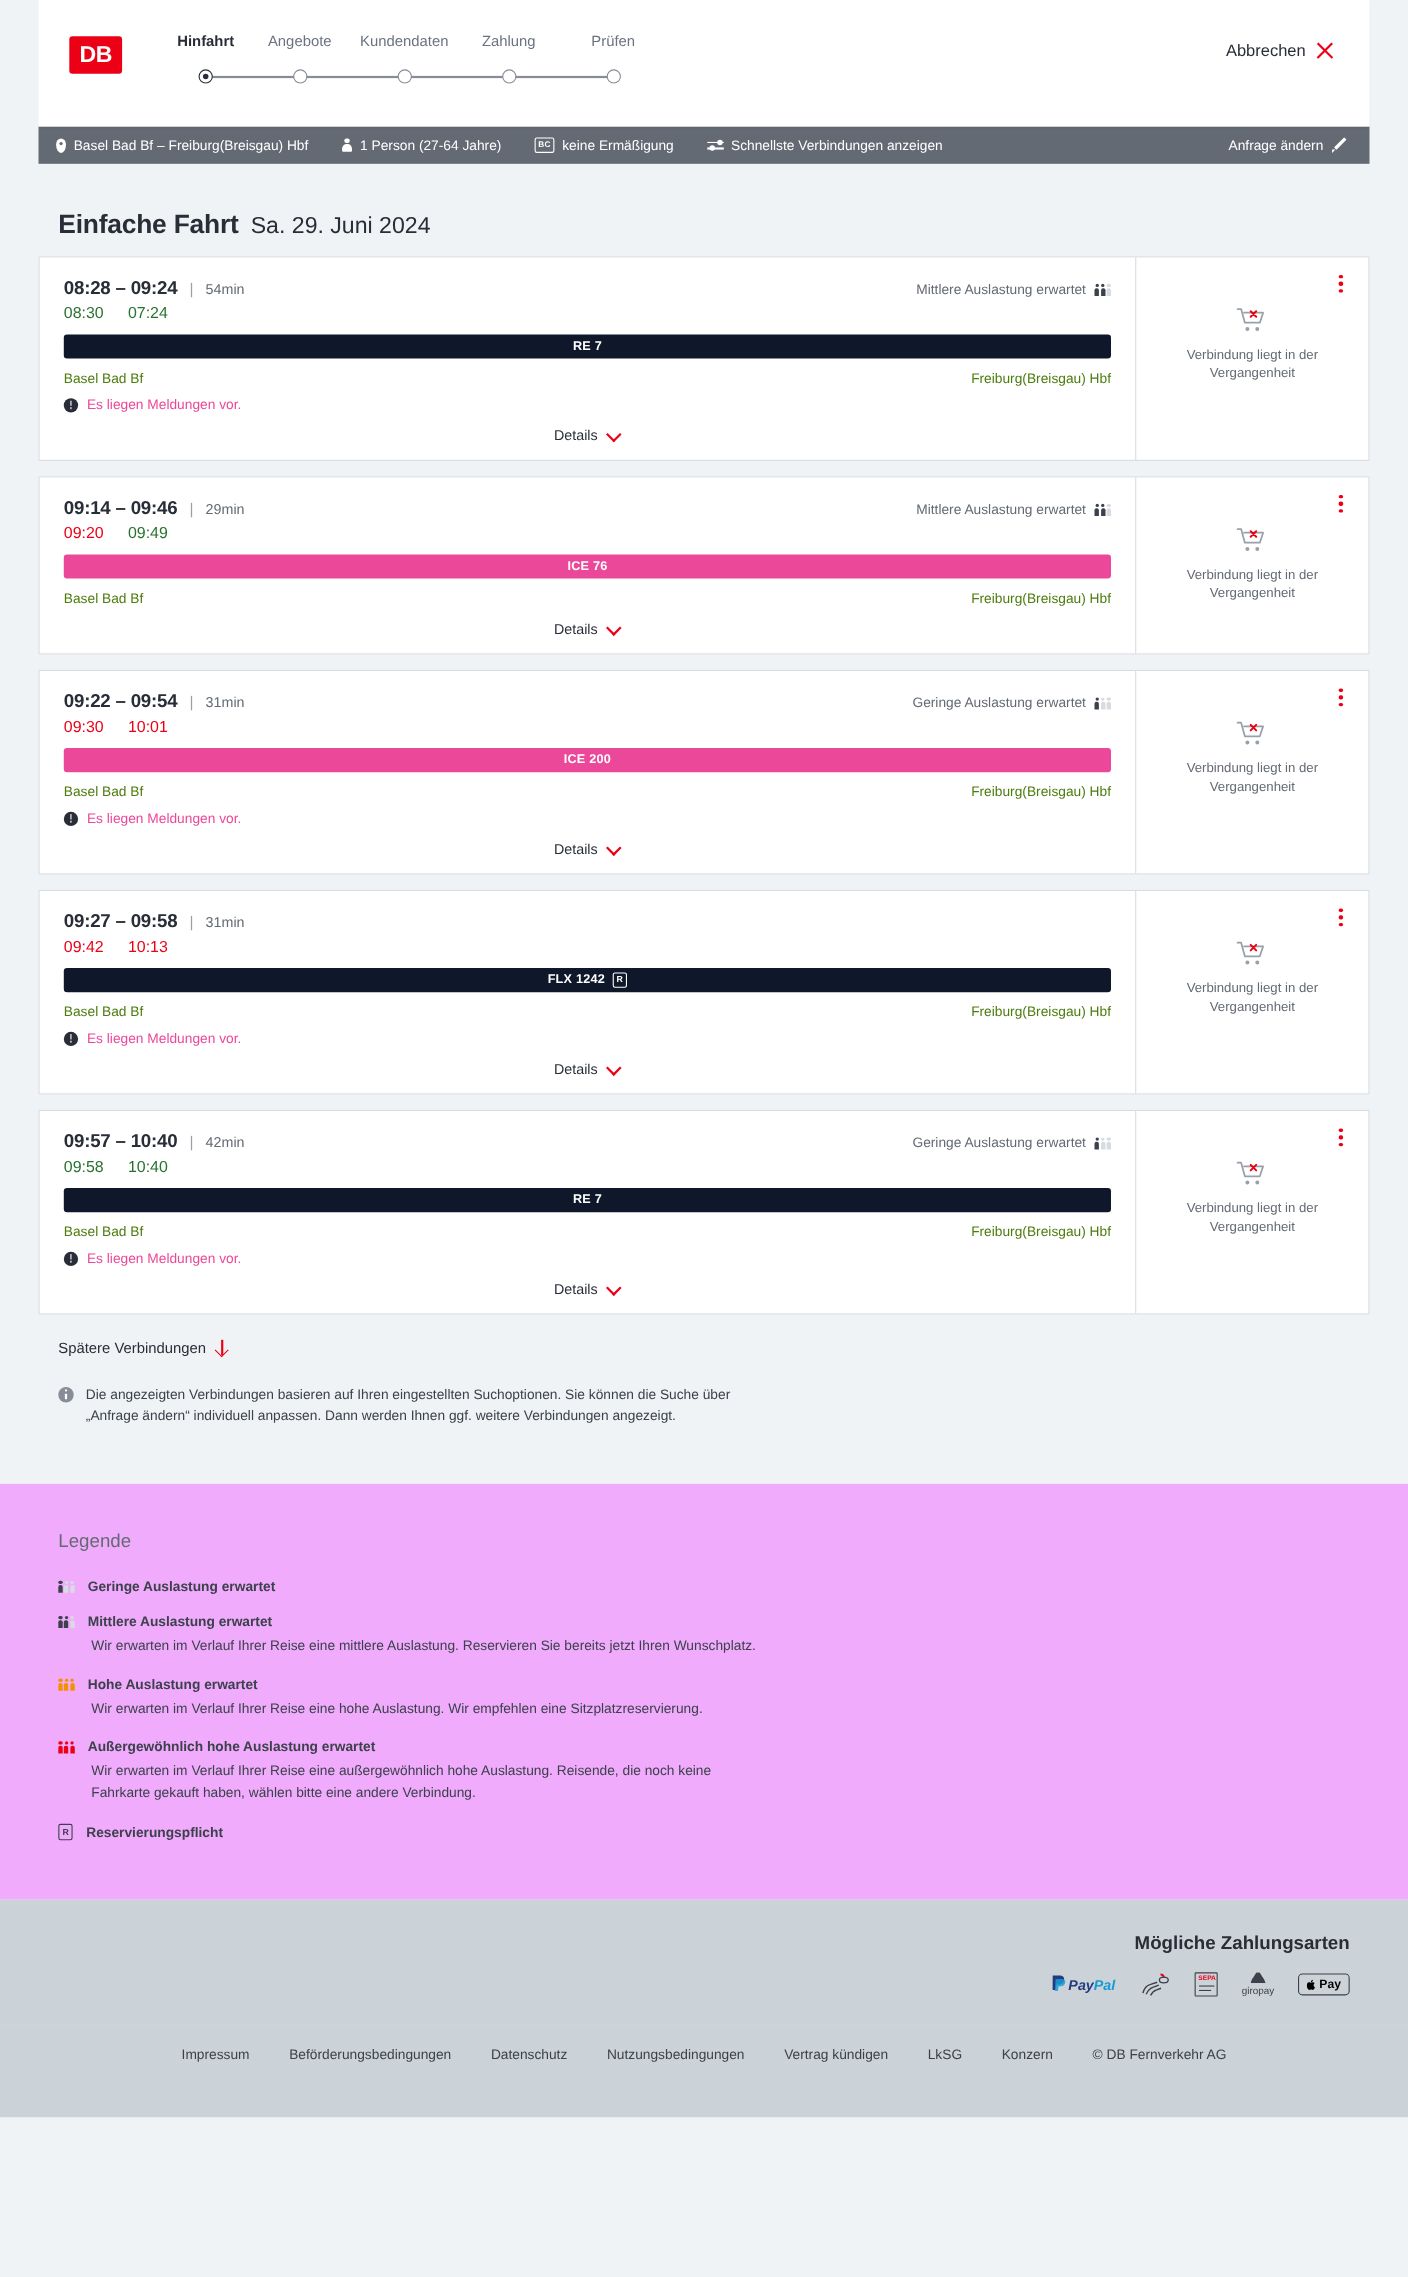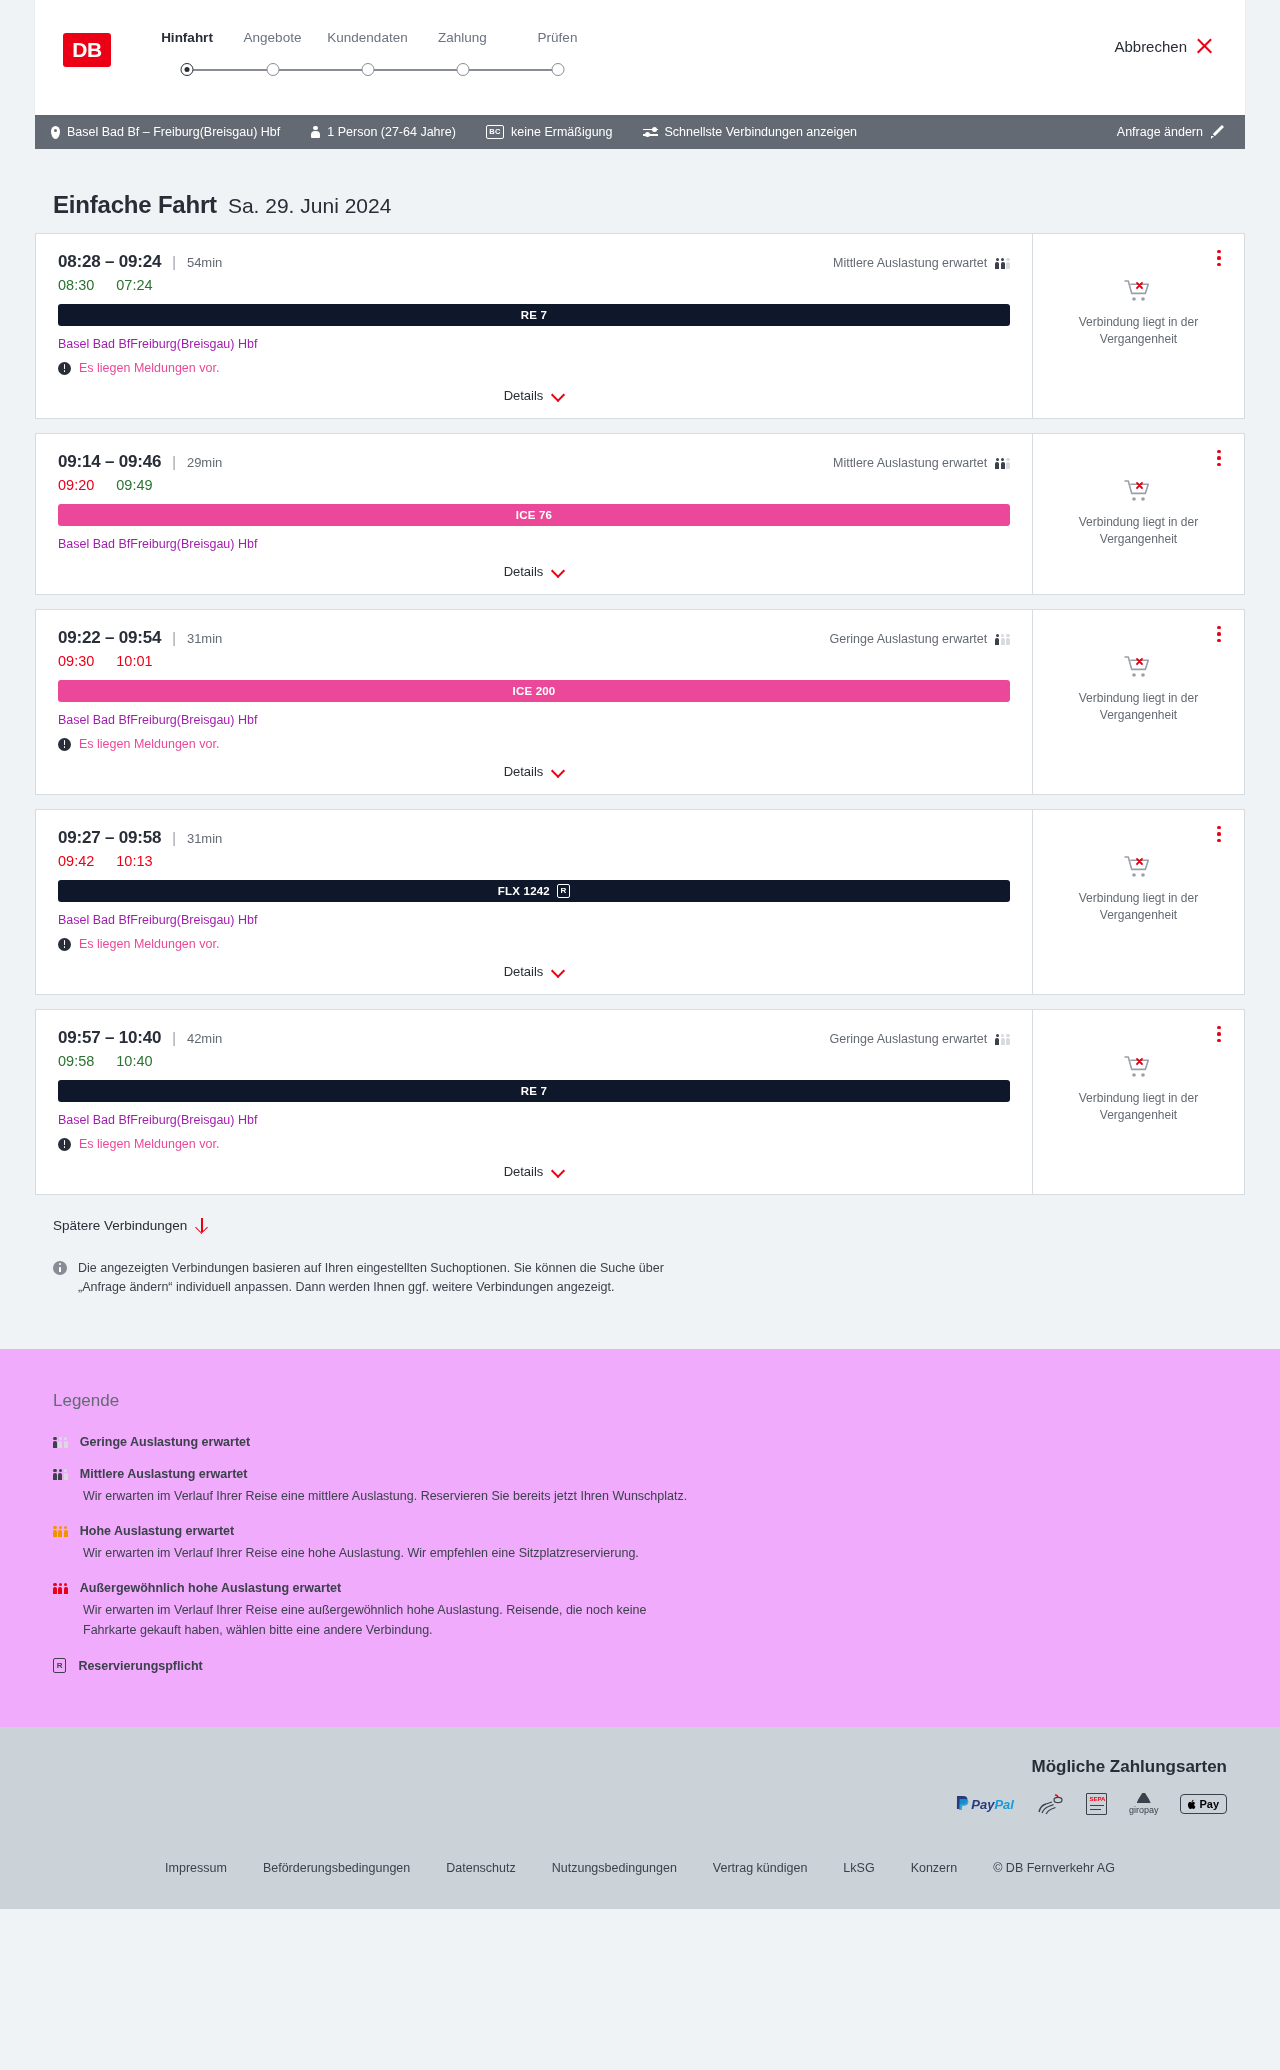--- a/index.html
+++ b/index.html
@@ -232,22 +232,22 @@
   }
   .train-bar.regional { background: #0f172a; }
   .train-bar.ice { background: #ec4899; }
   .res-badge {
     border: 1.2px solid #fff; border-radius: 2px;
     font-size: 8px; font-weight: bold; line-height: 1;
     padding: 2px 2.6px;
   }
 
   .conn-stations {
-    margin-top: 11px; display: flex; justify-content: flex-start;
-    font-size: 12.5px; color: #a21caf;
+    margin-top: 11px; display: flex; justify-content: space-between;
+    font-size: 12.5px; color: #4d7c0f;
   }
 
   .conn-msg {
     margin-top: 10px; display: flex; align-items: center; gap: 8px;
     font-size: 12.5px; color: #ec4899;
   }
   .alert-icon {
     width: 13px; height: 13px; border-radius: 50%;
     background: #282d37; position: relative; flex: 0 0 auto;
   }
@@ -355,21 +355,21 @@
   }
   .apay-box {
     border: 1.3px solid #3c414b; border-radius: 4px;
     padding: 3px 7px; display: flex; align-items: center; gap: 2px;
   }
   .apay-txt { font-size: 11px; font-weight: bold; color: #000; }
 
   
   .footer {
     background: #ccd3d8;
-    padding: 20px 0 34px 0;
+    padding: 20px 0 50px 0;
     display: flex; justify-content: center; align-items: flex-end;
     gap: 36px;
   }
   .footer a {
     font-size: 12.5px; color: #3c414b; text-decoration: none; cursor: pointer;
   }
   .footer .copy { font-size: 12.5px; color: #3c414b; }
 </style>
 </head>
 <body>

